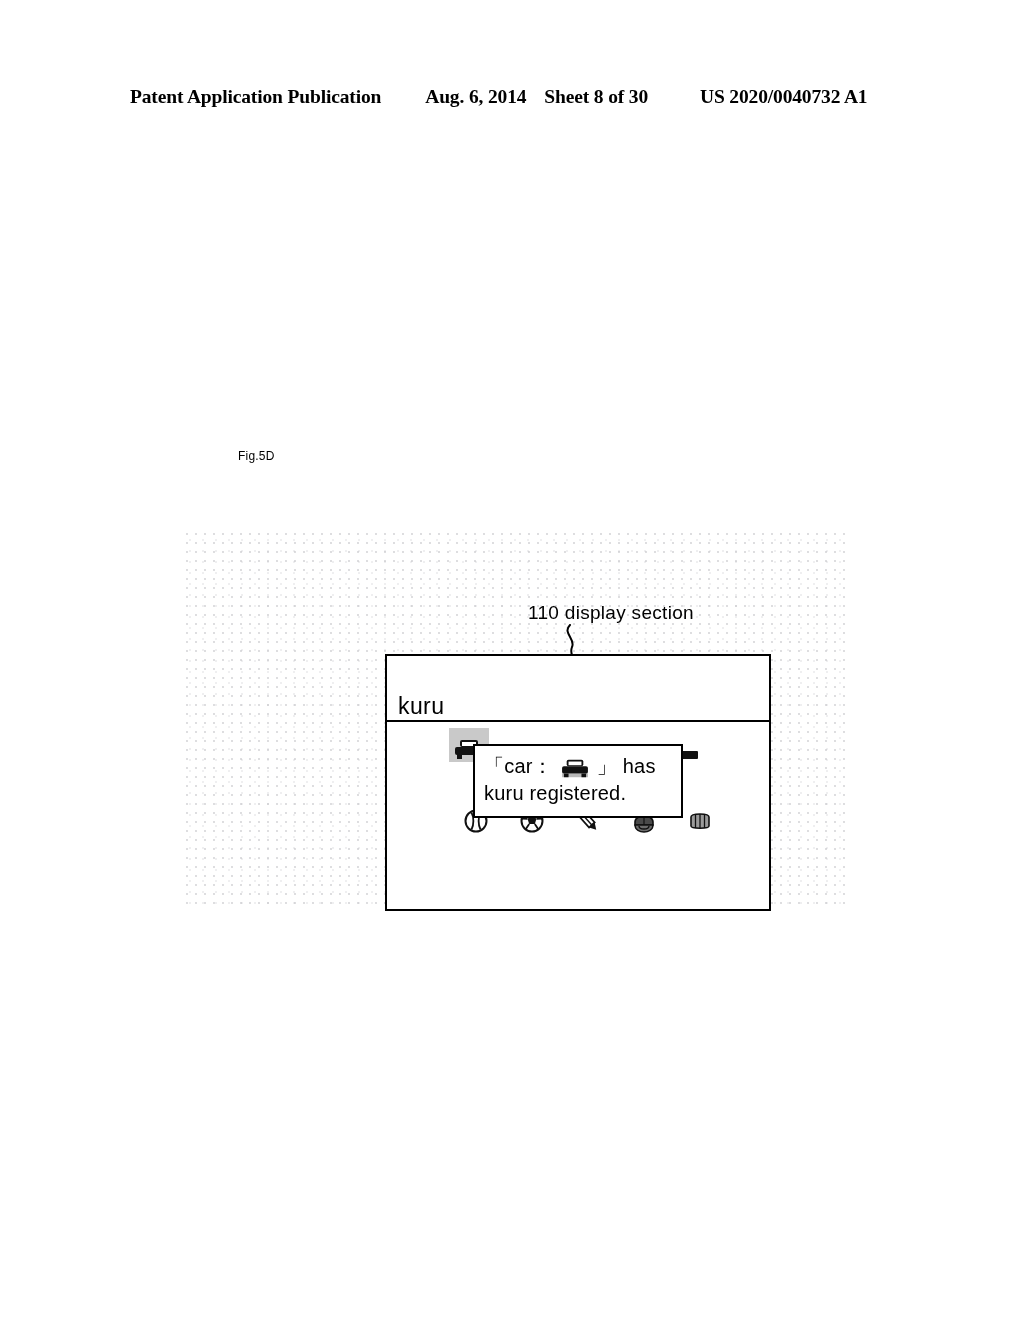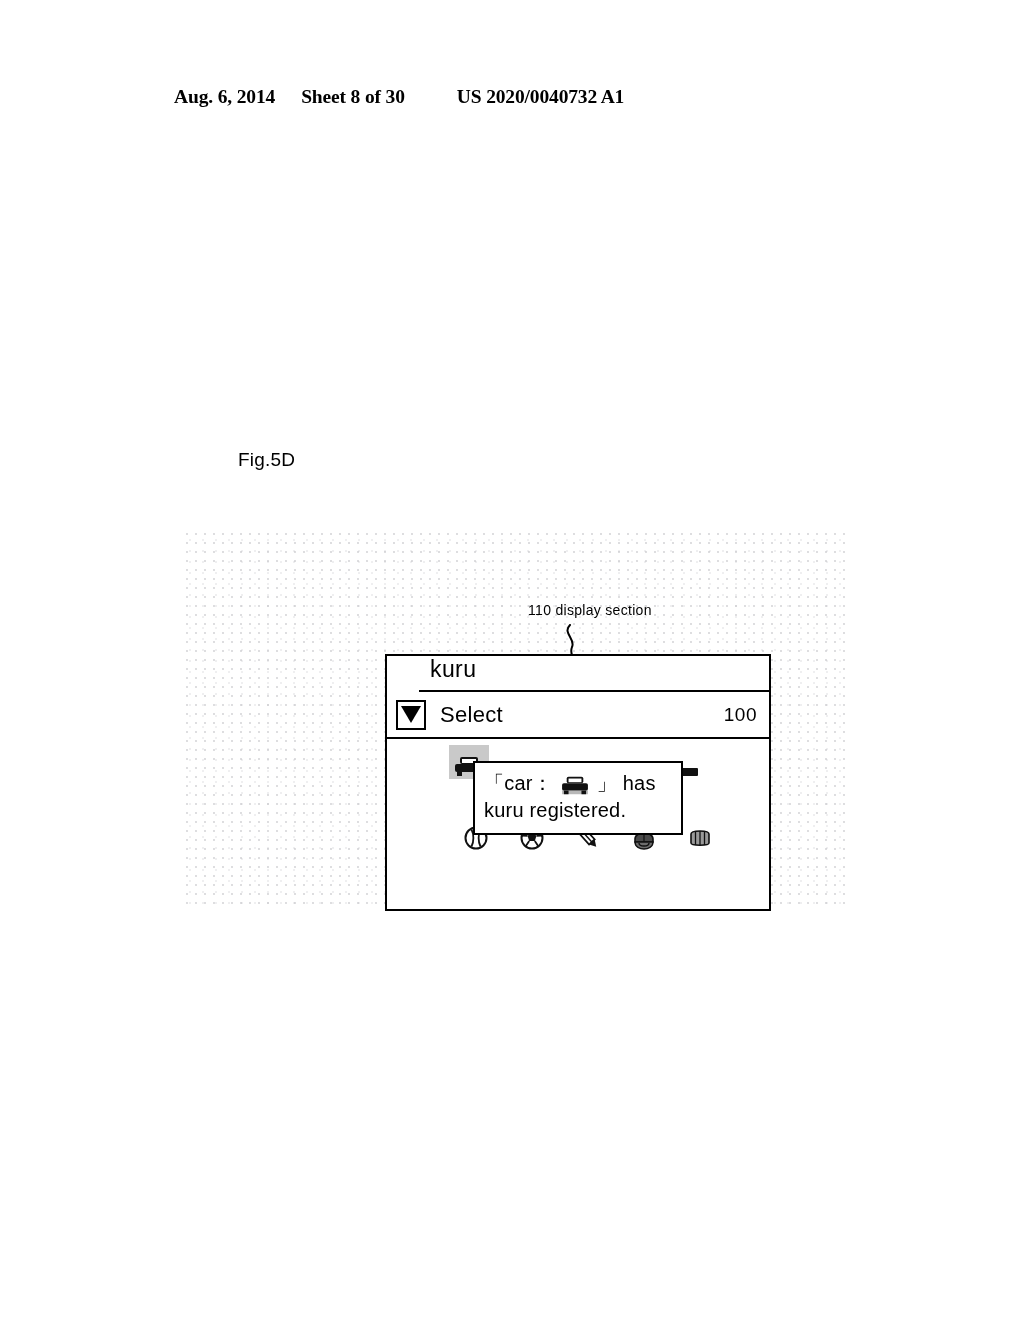--- a/index.html
+++ b/index.html
@@ -25,29 +25,29 @@
     display: flex;
     align-items: baseline;
     font-family: "Liberation Serif", serif;
     font-weight: bold;
     font-size: 19.5px;
     letter-spacing: -0.15px;
     white-space: nowrap;
   }
   .hdr-pub   { }
   .hdr-date  { margin-left: 44px; }
-  .hdr-sheet { margin-left: 26px; }
+  .hdr-sheet { margin-left: 18px; }
   .hdr-num   { margin-left: 52px; }
 
   
   .fig-label {
     position: absolute;
     top: 449px;
     left: 238px;
-    font-size: 19px;
+    font-size: 12px;
     letter-spacing: 0.2px;
   }
 
   
   .speckle {
     position: absolute;
     left: 186px;
     top: 533px;
     width: 660px;
     height: 372px;
@@ -57,21 +57,21 @@
       radial-gradient(circle at 4px 7px, rgba(150,150,160,0.35) 0.7px, transparent 1px);
     background-size: 9px 9px, 13px 11px;
     pointer-events: none;
   }
 
   
   .callout-text {
     position: absolute;
     top: 602px;
     left: 528px;
-    font-size: 14px;
+    font-size: 19px;
     letter-spacing: 0.3px;
     white-space: nowrap;
   }
   .callout-leader {
     position: absolute;
     left: 552px;
     top: 624px;
     width: 44px;
     height: 34px;
   }
@@ -83,27 +83,26 @@
     top: 654px;
     width: 386px;
     height: 257px;
     border: 2px solid #000;
     background: #fff;
     box-sizing: border-box;
   }
 
   
   .input-row {
-    height: 36px;
+    height: 66px;
     border-bottom: 2px solid #000;
     display: flex;
-    align-items: flex-start;
+    align-items: flex-end;
     padding-left: 11px;
     box-sizing: border-box;
-    margin-left: 32px;
   }
   .input-row .value {
     font-size: 23px;
     letter-spacing: 0.4px;
   }
 
   
   .select-row {
     height: 47px;
     border-bottom: 2px solid #000;
@@ -213,47 +212,41 @@
     margin: 0 5px;
     position: relative;
     top: 1px;
   }
   .bracket { font-size: 20px; }
 </style>
 </head>
 <body>
 
 <div class="page-header">
+  <span class="hdr-pub">Patent Application Publication</span>
   <span class="hdr-date">Aug. 6, 2014</span>
   <span class="hdr-sheet">Sheet 8 of 30</span>
   <span class="hdr-num">US 2020/0040732 A1</span>
 </div>
 
 <div class="fig-label">Fig.5D</div>
 
 <div class="speckle"></div>
 
 <div class="callout-text">110 display section</div>
 <svg class="callout-leader" viewBox="0 0 44 34">
   <path d="M18 1 C 10 9, 24 15, 20 23 C 18 28, 20 31, 21 34" stroke="#000" stroke-width="2" fill="none" stroke-linecap="round"></path>
 </svg>
 
 <div class="display-section">
 
   <div class="input-row">
     <span class="value">kuru</span>
   </div>
 
-  <div class="select-row">
-    <div class="select-btn">
-      <div class="tri-down"></div>
-    </div>
-    <span class="select-label">Select</span>
-    <span class="select-count">100</span>
-  </div>
 
   <div class="content-area">
 
     <div class="vehicle-row">
 
       <div class="vehicle-cell selected">
         <svg width="36" height="26" viewBox="0 0 36 26">
           <rect x="9" y="4" width="18" height="7" rx="2" fill="#111"></rect>
           <rect x="4" y="11" width="28" height="8" rx="2" fill="#111"></rect>
           <rect x="11" y="6" width="14" height="4" fill="#fff"></rect>

